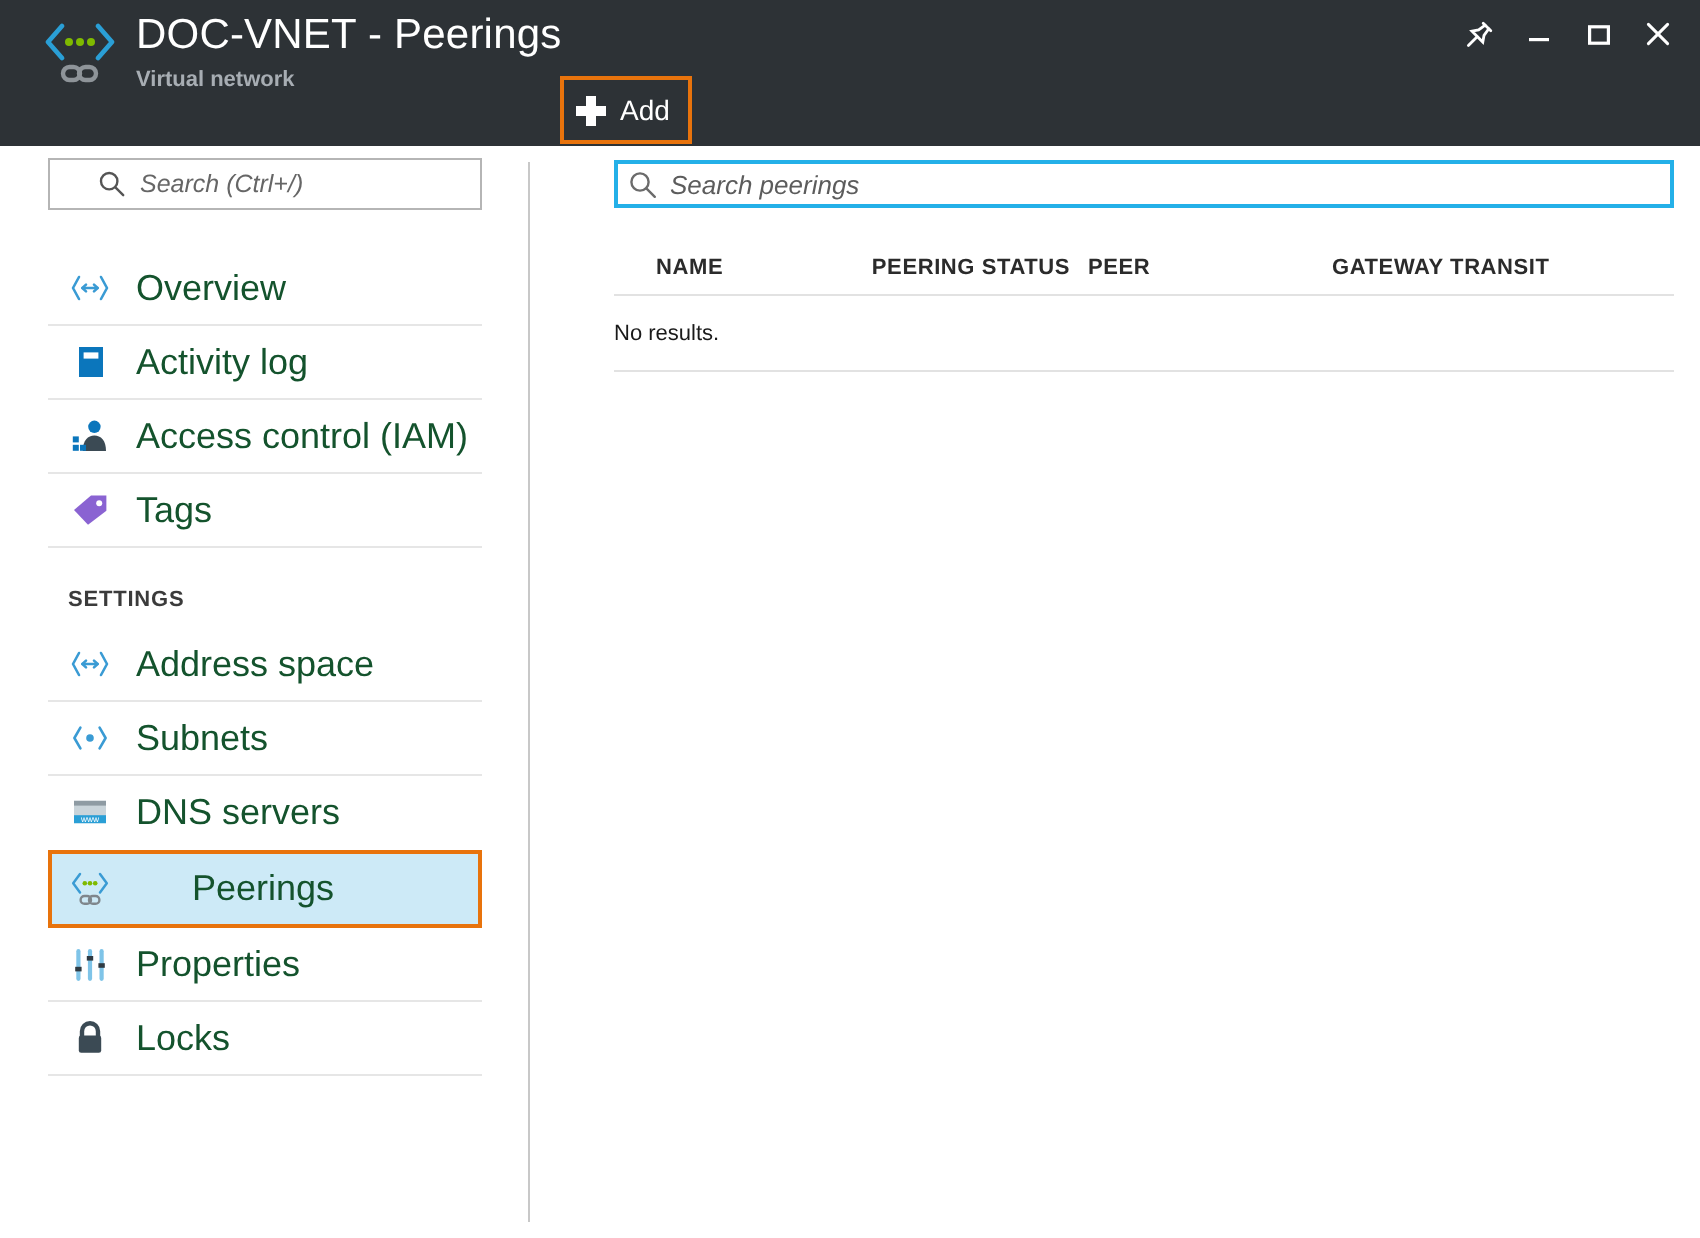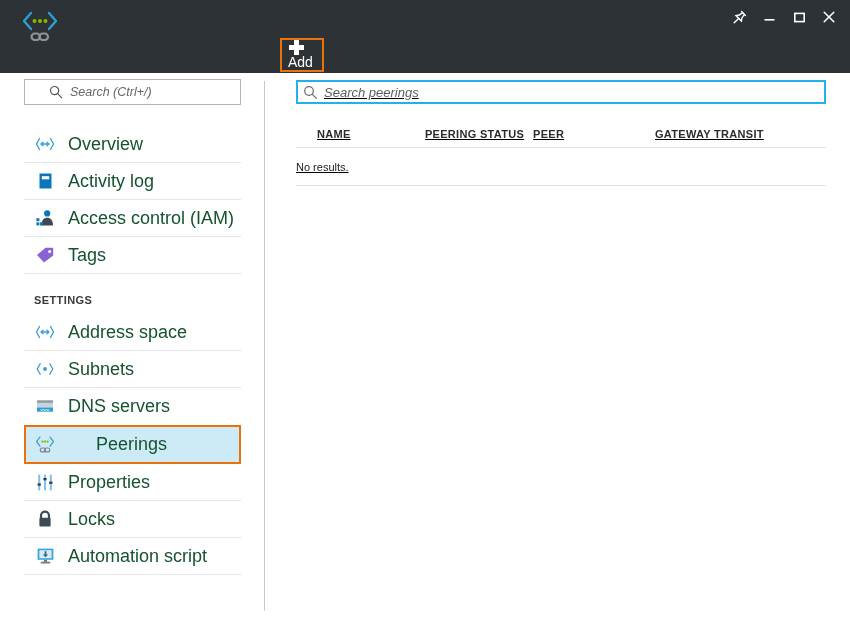--- a/index.html
+++ b/index.html
@@ -68,21 +68,20 @@
     height: 34px;
   }
   .add-btn {
     display: flex; align-items: center;
     height: 34px;
     padding: 0 9px 0 6px;
     color: #ffffff;
     cursor: pointer;
     border: 2px solid #e8730c;
     background: transparent;
-    flex-direction: column;
   }
   .plus-glyph {
     position: relative;
     width: 15px; height: 15px;
     margin-right: 7px;
     flex: none;
   }
   .plus-glyph::before, .plus-glyph::after {
     content: ""; position: absolute; background: #ffffff;
   }
@@ -164,23 +163,22 @@
   
   .v-divider {
     position: absolute;
     left: 264px; top: 8px;
     width: 1px; height: 530px;
     background: #c8c8c8;
   }
 
   
   .content {
-    position: absolute; left: 296px; top: 0;
+    position: absolute; left: 307px; top: 0;
     width: 530px;
-    text-decoration: underline;
   }
   .peer-search-wrap {
     margin-top: 7px;
     height: 24px;
     border: 2px solid #24b0e8;
     background: #ffffff;
     display: flex; align-items: center;
     padding-left: 5px;
     width: 530px;
   }
@@ -242,20 +240,24 @@
           </g>
           <circle cx="16.5" cy="14" r="2" fill="#7fba00"></circle>
           <circle cx="22" cy="14" r="2" fill="#7fba00"></circle>
           <circle cx="27.5" cy="14" r="2" fill="#7fba00"></circle>
           <g fill="none" stroke="#8e9499" stroke-width="2.2" stroke-linecap="round">
             <rect x="13.5" y="26.5" width="8.5" height="6.5" rx="3.25"></rect>
             <rect x="21.5" y="26.5" width="8.5" height="6.5" rx="3.25"></rect>
           </g>
         </svg>
       </div>
+      <div class="title-text">
+        <div class="title-main">DOC-VNET - Peerings</div>
+        <div class="title-sub">Virtual network</div>
+      </div>
     </div>
 
     <div class="win-controls">
       <div class="win-btn">
         <svg width="15" height="15" viewBox="0 0 15 15">
           <g stroke="#ffffff" stroke-width="1.4" fill="none" stroke-linecap="round">
             <path d="M9.6 1.6 L13.4 5.4"></path>
             <path d="M10.6 2.6 L7.3 5.0 L4.0 5.6 L9.4 11.0 L10.0 7.7 L12.4 4.4"></path>
             <path d="M6.6 8.4 L2.2 12.8"></path>
           </g>
@@ -439,35 +441,20 @@
         <div class="menu-item">
           <span class="mi-icon">
             <svg width="16" height="18" viewBox="0 0 16 18">
               <path d="M4.0 8.0 L4.0 5.6 A4.0 4.0 0 0 1 12.0 5.6 L12.0 8.0" fill="none" stroke="#3b4a54" stroke-width="2.2"></path>
               <rect x="2.4" y="7.8" width="11.2" height="8.6" rx="1.2" fill="#3b4a54"></rect>
             </svg>
           </span>
           <span class="mi-label">Locks</span>
         </div>
 
-        <div class="menu-item">
-          <span class="mi-icon">
-            <svg width="19" height="18" viewBox="0 0 19 18">
-              <rect x="1.6" y="1.6" width="15.8" height="11.2" fill="#39a7dd"></rect>
-              <rect x="3.4" y="3.2" width="12.2" height="8.0" fill="#d9eaf5"></rect>
-              <g fill="#2b6b90">
-                <rect x="8.6" y="4.2" width="1.8" height="4.0"></rect>
-                <path d="M6.8 7.4 L12.2 7.4 L9.5 10.2 Z"></path>
-              </g>
-              <rect x="8.0" y="12.8" width="3.0" height="2.2" fill="#6f7c85"></rect>
-              <rect x="4.6" y="14.8" width="9.8" height="1.6" rx=".7" fill="#6f7c85"></rect>
-            </svg>
-          </span>
-          <span class="mi-label">Automation script</span>
-        </div>
 
       </div>
     </div>
 
     <div class="content">
 
       <div class="peer-search-wrap">
         <span>
           <svg width="15" height="15" viewBox="0 0 15 15">
             <circle cx="6.0" cy="6.0" r="4.3" fill="none" stroke="#6b6b6b" stroke-width="1.2"></circle>

